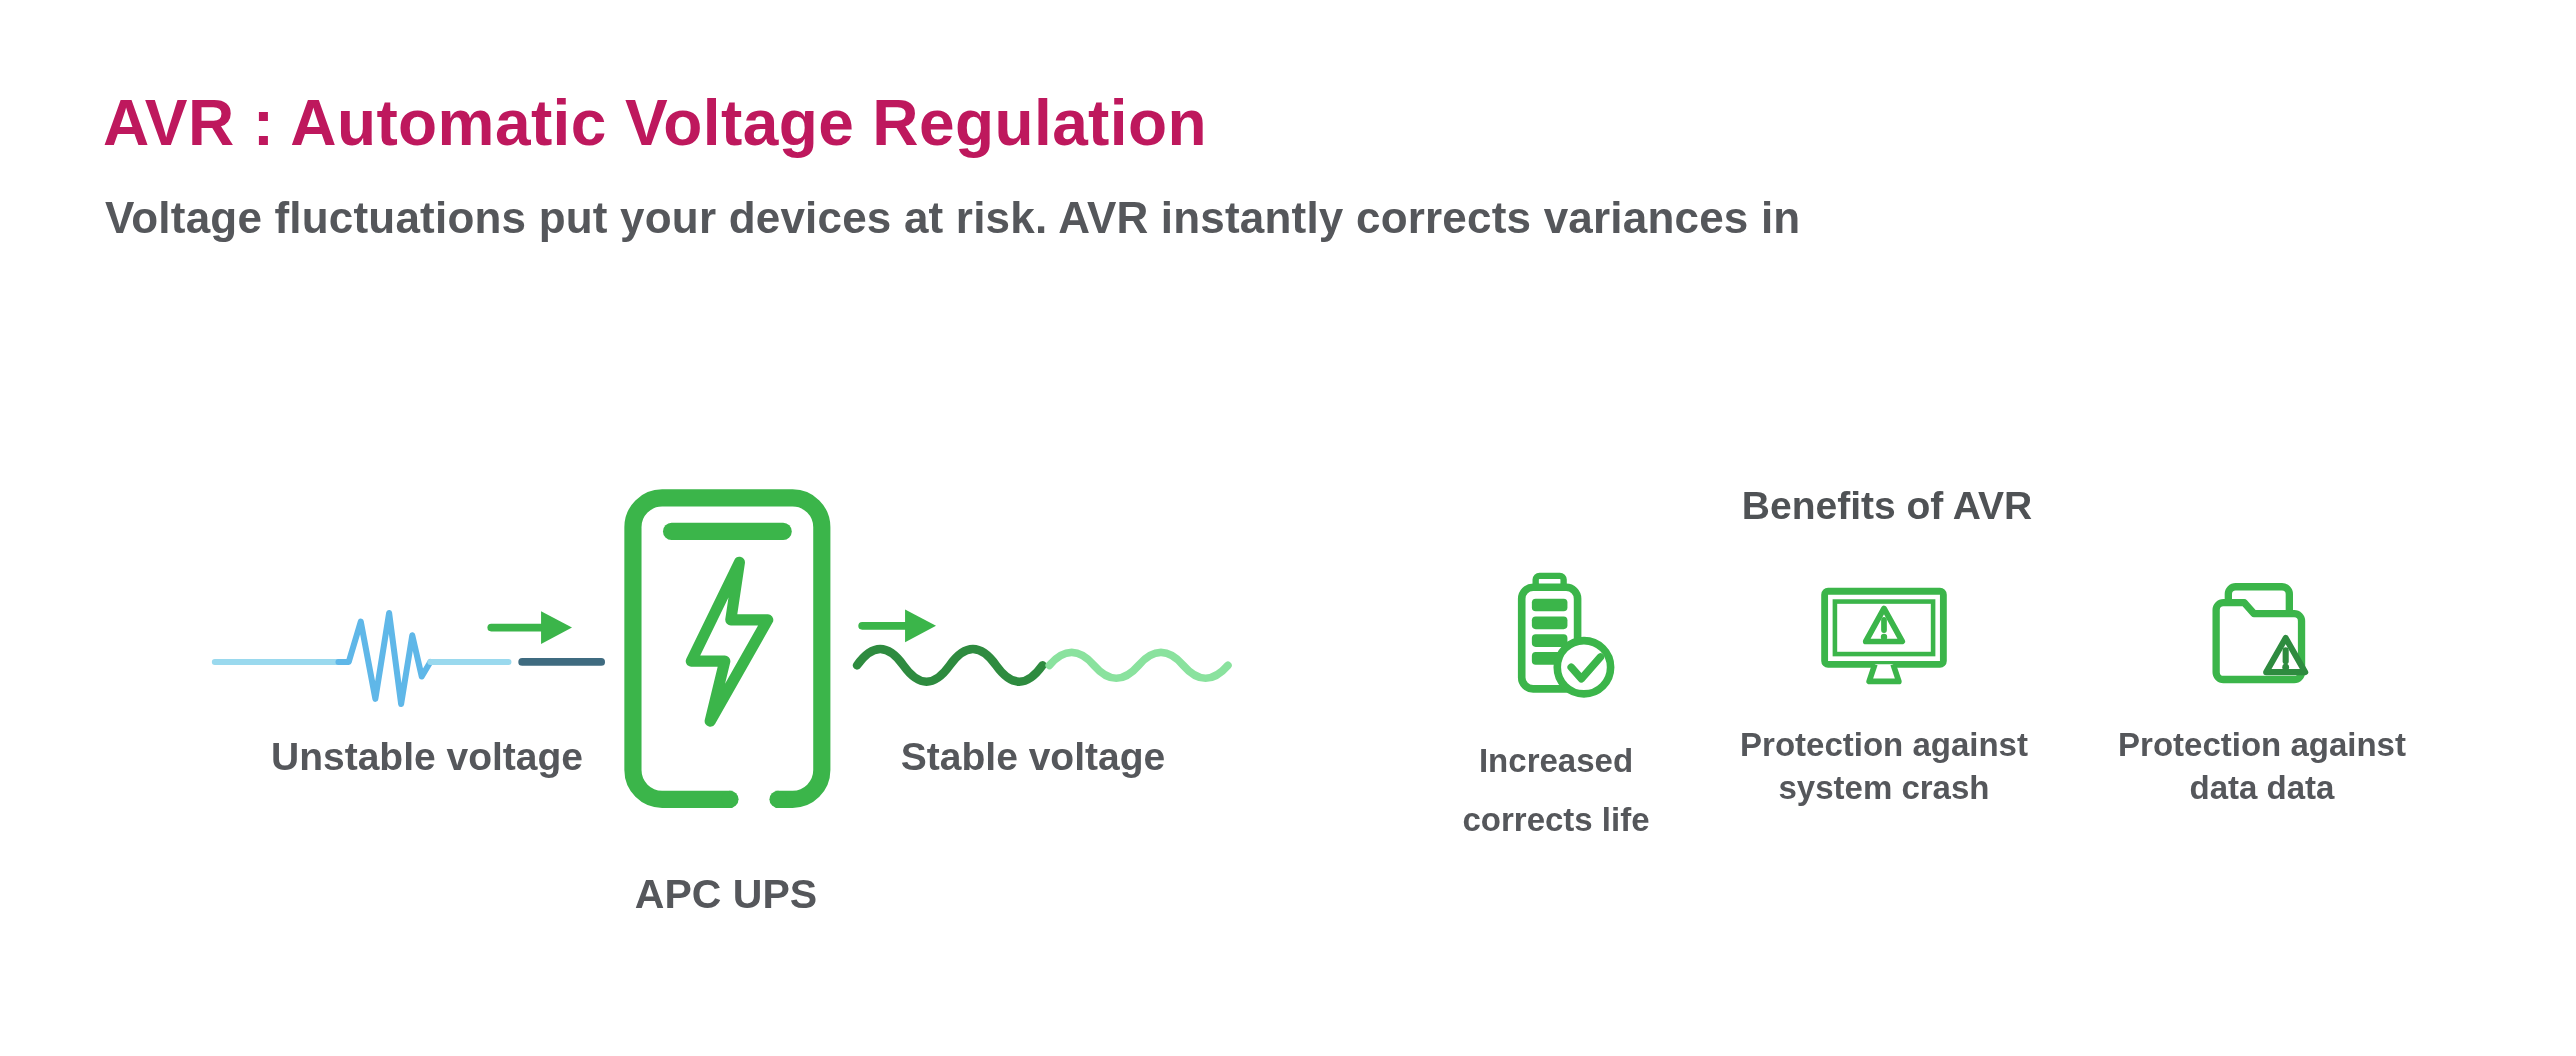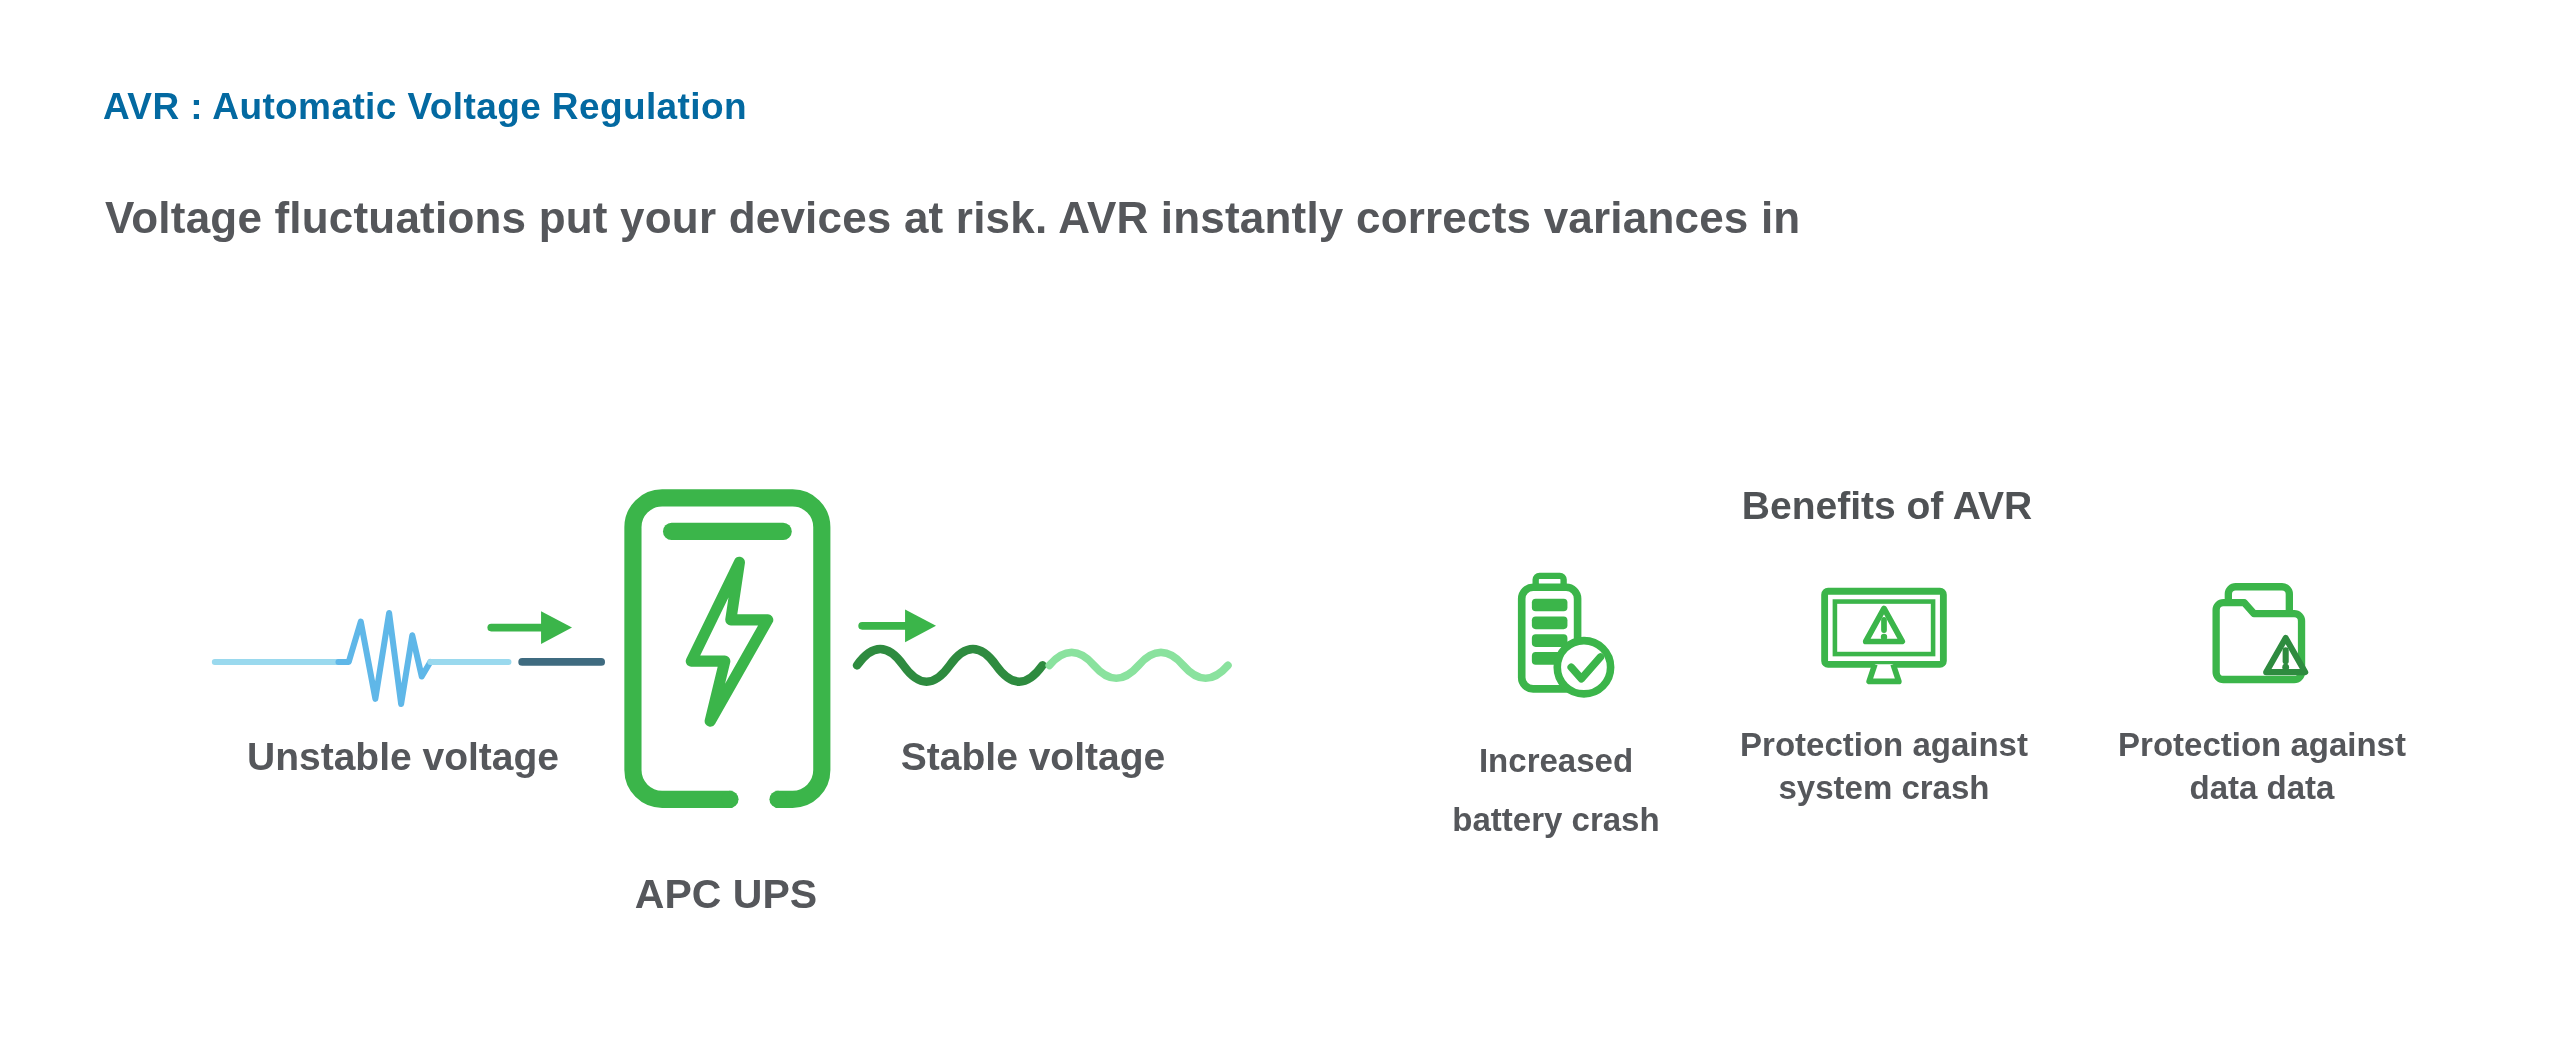--- a/index.html
+++ b/index.html
@@ -7,39 +7,39 @@
     position:relative;
     width:2576px; height:1056px;
     background:#ffffff;
     overflow:hidden;
     font-family:"Liberation Sans", sans-serif;
   }
   .abs { position:absolute; }
 
   .page-title {
     left:103px; top:86px;
-    font-size:37px; font-weight:700;
-    color:#0369a1; letter-spacing:0.4px;
+    font-size:64px; font-weight:700;
+    color:#be185d; letter-spacing:0.4px;
     white-space:nowrap;
   }
   .page-desc {
     left:105px; top:191px;
     font-size:44px; font-weight:600;
     color:#55575b; line-height:54px;
     letter-spacing:0.2px;
     white-space:nowrap;
   }
 
   .flow-svg { left:0; top:0; width:2576px; height:1056px; pointer-events:none; }
 
   .flow-label {
     font-size:39px; font-weight:700; color:#55575b;
     transform:translateX(-50%); white-space:nowrap;
   }
-  .unstable-label { left:403px; top:735px; }
+  .unstable-label { left:427px; top:735px; }
   .stable-label   { left:1033px; top:735px;text-align:right; }
   .ups-label      { left:726px; top:871px; font-size:41px; }
 
   .benefits-heading {
     left:1887px; top:467px;
     transform:translateX(-50%);
     font-size:39px; font-weight:700; color:#4f5255;
     white-space:nowrap;
     margin-top:17px;
   }
@@ -117,21 +117,21 @@
         <rect x="23" y="12" width="44" height="80" rx="9" stroke="#3bb54a" stroke-width="6" fill="#ffffff"></rect>
         <rect x="31" y="21" width="28" height="10" rx="3" fill="#3bb54a"></rect>
         <rect x="31" y="35" width="28" height="10" rx="3" fill="#3bb54a"></rect>
         <rect x="31" y="49" width="28" height="10" rx="3" fill="#3bb54a"></rect>
         <rect x="31" y="63" width="28" height="10" rx="3" fill="#3bb54a"></rect>
         <circle cx="72" cy="75" r="21" fill="#ffffff" stroke="#3bb54a" stroke-width="6"></circle>
         <path d="M 62 75 l 8 9 l 15 -17" stroke="#3bb54a" stroke-width="6" stroke-linecap="round" stroke-linejoin="round"></path>
       </svg>
     </div>
     <div class="benefit-label">Increased</div>
-    <div class="benefit-label">battery crash</div>
+    <div class="benefit-label">corrects life</div>
   </div>
 
   <div class="abs benefit-item b1">
     <div class="benefit-icon-box">
       <svg width="137" height="115" viewBox="0 0 120 100" fill="none">
         <rect x="8" y="6" width="104" height="64" rx="3" stroke="#3bb54a" stroke-width="6" fill="#ffffff"></rect>
         <rect x="17" y="15" width="86" height="46" stroke="#3bb54a" stroke-width="4"></rect>
         <path d="M 60 21 L 76 50 H 44 Z" stroke="#3bb54a" stroke-width="5" stroke-linejoin="round" fill="#ffffff"></path>
         <line x1="60" y1="31" x2="60" y2="40" stroke="#3bb54a" stroke-width="5" stroke-linecap="round"></line>
         <circle cx="60" cy="46" r="2.8" fill="#3bb54a"></circle>

